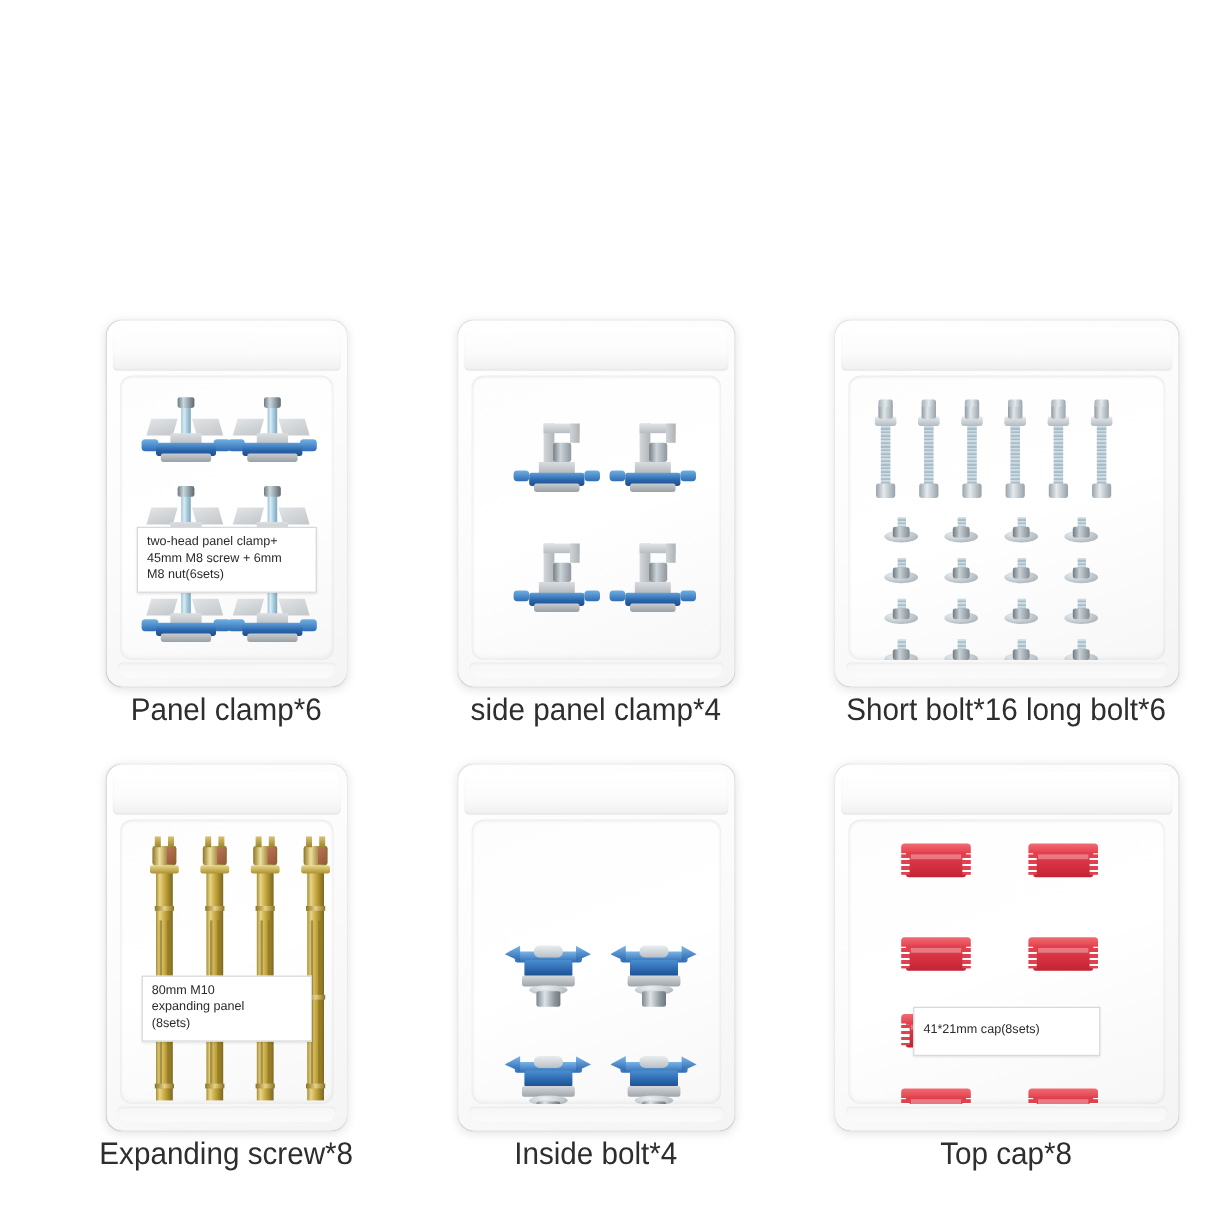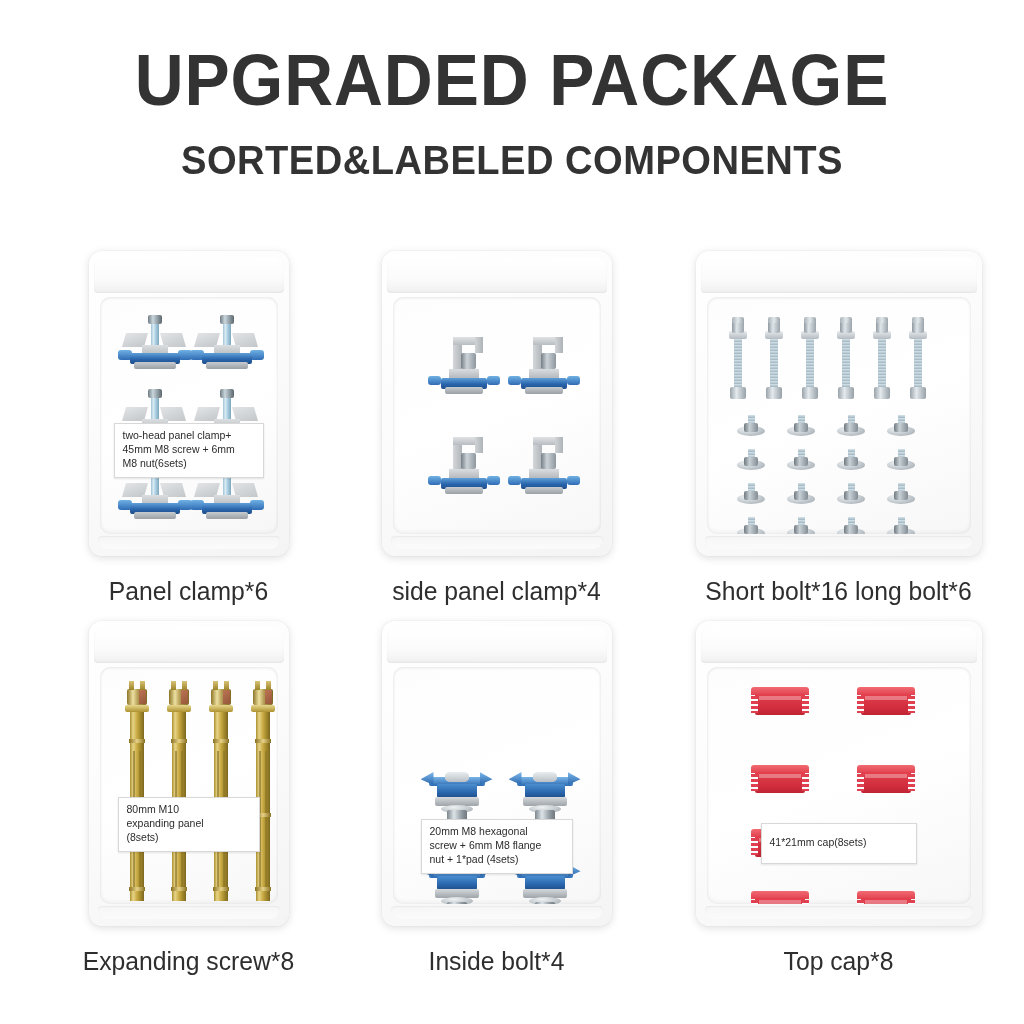--- a/index.html
+++ b/index.html
@@ -41,21 +41,21 @@
   .row { position: relative; width: 1024px; height: 370px; }
 
   .cell { position: absolute; top: 0; width: 333px; height: 370px; }
   .cell.c0 { left: 22px; }
   .cell.c1 { left: 330px; }
   .cell.c2 { left: 672px; }
 
   
   .bag {
     position: absolute;
-    top: 8px;
+    top: 24px;
     left: 50%;
     transform: translateX(-50%);
     width: 200px;
     height: 305px;
     background: linear-gradient(150deg,#ffffff 0%,#fcfcfc 40%,#f4f4f4 100%);
     border-radius: 13px;
     box-shadow: 0 2px 9px rgba(0,0,0,0.13), 0 0 1px rgba(0,0,0,0.18);
     text-decoration: underline;
   }
   .bag.wide { width: 286px; }
@@ -235,24 +235,20 @@
   .rcap .ribL, .rcap .ribR { position:absolute; top:9px; width:7px; height:17px; }
   .rcap .ribL { left:0px; background: repeating-linear-gradient(180deg,#e04150 0px,#e04150 3px,#ffffff 3px,#ffffff 5px); }
   .rcap .ribR { right:0px; background: repeating-linear-gradient(180deg,#e04150 0px,#e04150 3px,#ffffff 3px,#ffffff 5px); }
   .rcap .shine { position:absolute; left:8px; top:9px; width:42px; height:4px; background:rgba(255,255,255,0.32); }
 </style>
 </head>
 <body>
 
 <div class="page">
 
-  <div class="title-block">
-    <div class="main-title">UPGRADED PACKAGE</div>
-    <div class="sub-title">SORTED&amp;LABELED COMPONENTS</div>
-  </div>
 
   <div class="grid">
 
     <div class="row">
 
       <div class="cell c0">
         <div class="bag">
           <div class="bag-inner">
             <div class="contents">
               <div class="clamp2" style="left:22px; top:18px;">
@@ -630,23 +626,20 @@
               <div class="ibolt" style="left:114px; top:196px;">
                 <div class="wing"></div>
                   <div class="wtipL"></div>
                   <div class="wtipR"></div>
                   <div class="cap"></div>
                 <div class="blueblock"></div>
                   <div class="pad"></div>
                   <div class="flange"></div>
                   <div class="hexn"></div>
               </div>
-              <div class="sticker" style="top:152px; width:152px;">20mm M8 hexagonal
-screw + 6mm M8 flange
-nut + 1*pad (4sets)</div>
             </div>
           </div>
         </div>
         <div class="caption">Inside bolt*4</div>
       </div>
 
       <div class="cell c2">
         <div class="bag wide">
           <div class="bag-inner">
             <div class="contents">

